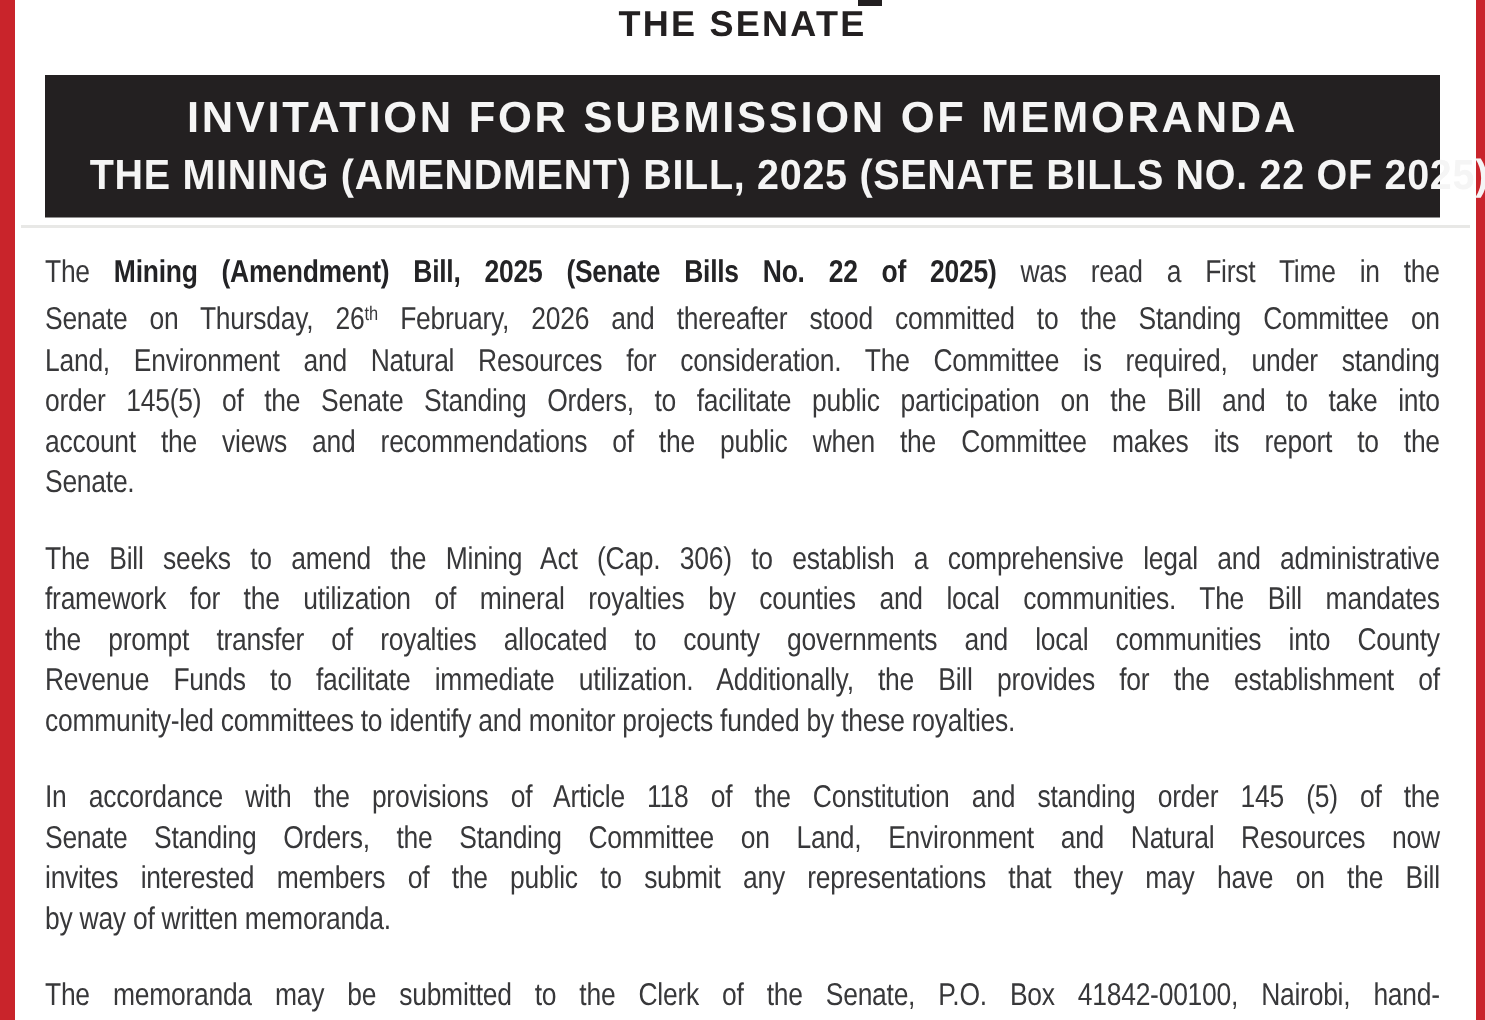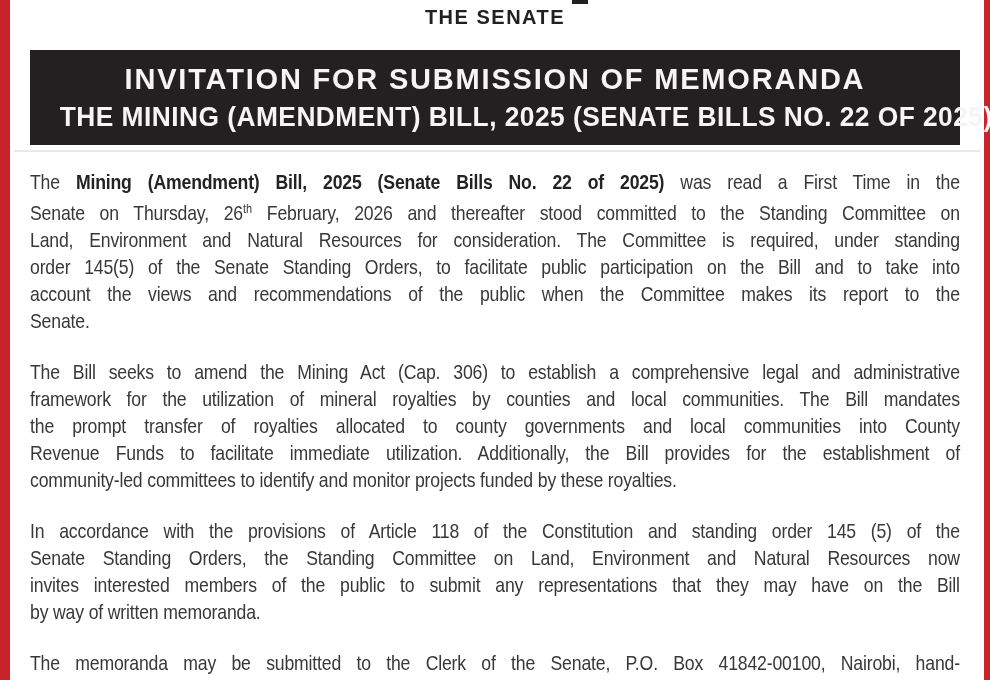--- a/index.html
+++ b/index.html
@@ -16,21 +16,21 @@
   .red-bar.right { right: 0; width: 6px; }
 
   .crop-artifact {
     position: absolute; top: 0; left: 572px; width: 16px; height: 4px;
     background: #232021;
   }
 
   .masthead {
     position: absolute; top: 1px; left: 0; width: 100%;
     text-align: center;
-    font-weight: bold; font-size: 20px; line-height: 32px;
+    font-weight: bold; font-size: 24px; line-height: 32px;
     letter-spacing: 1.5px; color: #232021;
   }
 
   .banner {
     position: absolute; top: 50px; left: 30px; width: 930px; height: 95px;
     background: #232021;
     display: flex; flex-direction: column; justify-content: center;
     gap: 4px; text-align: center;
   }
   .banner-line { color: #f5f5f5; font-weight: bold; white-space: nowrap; }

